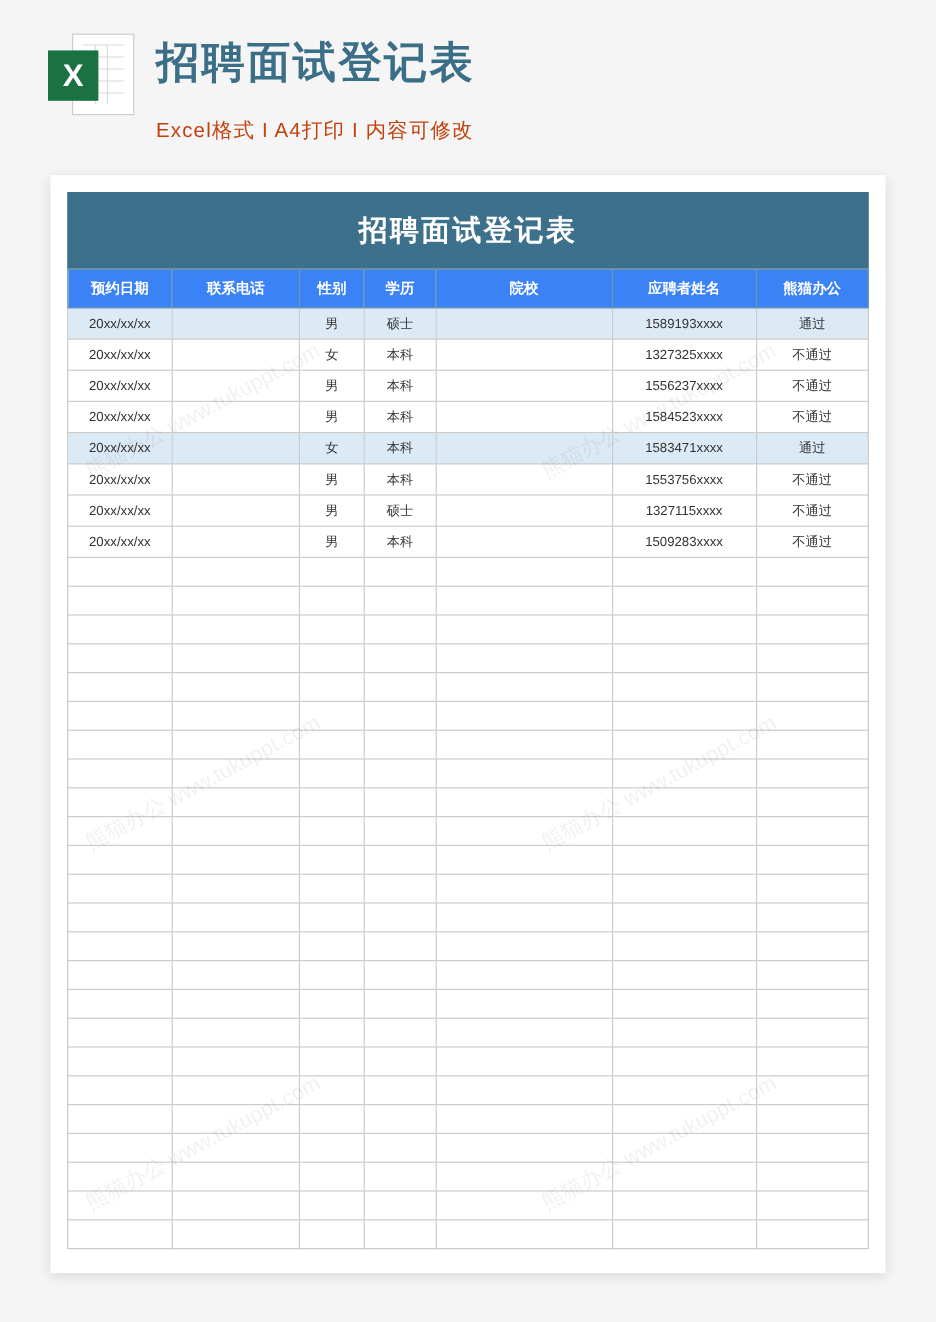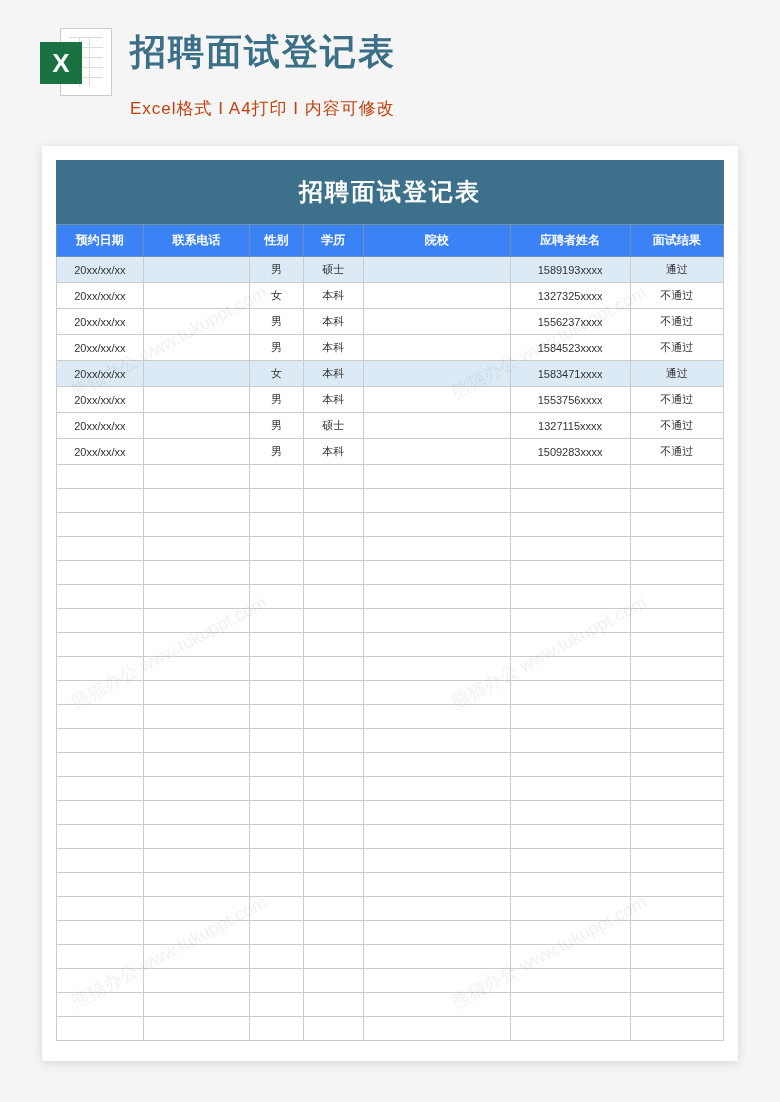--- a/index.html
+++ b/index.html
@@ -153,21 +153,21 @@
         <col class="col-result">
     </colgroup>
     <thead>
       <tr>
         <th>预约日期</th>
         <th>联系电话</th>
         <th>性别</th>
         <th>学历</th>
         <th>院校</th>
         <th>应聘者姓名</th>
-        <th>面试结果</th>
+        <th>熊猫办公</th>
       </tr>
     </thead>
     <tbody id="tbody">
         <tr class="pass">
           <td>20xx/xx/xx</td>
           <td></td>
           <td>男</td>
           <td>硕士</td>
           <td></td>
           <td>1589193xxxx</td>

